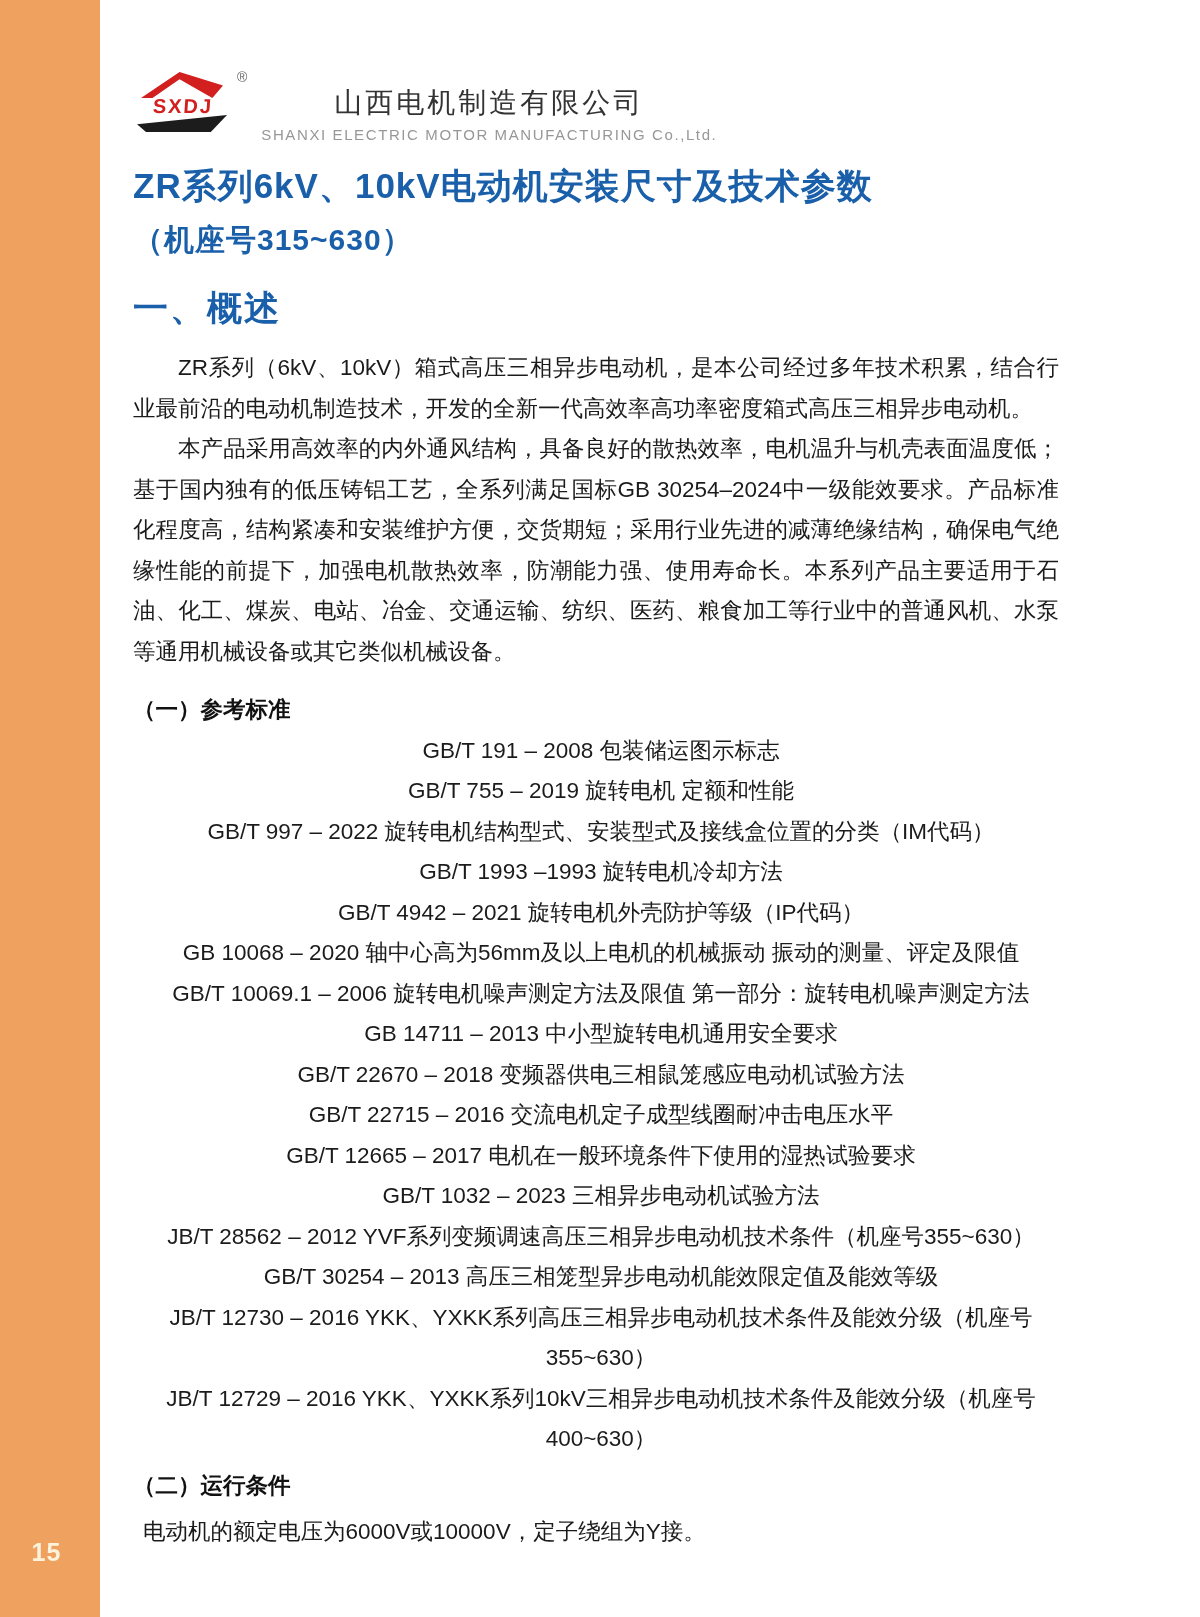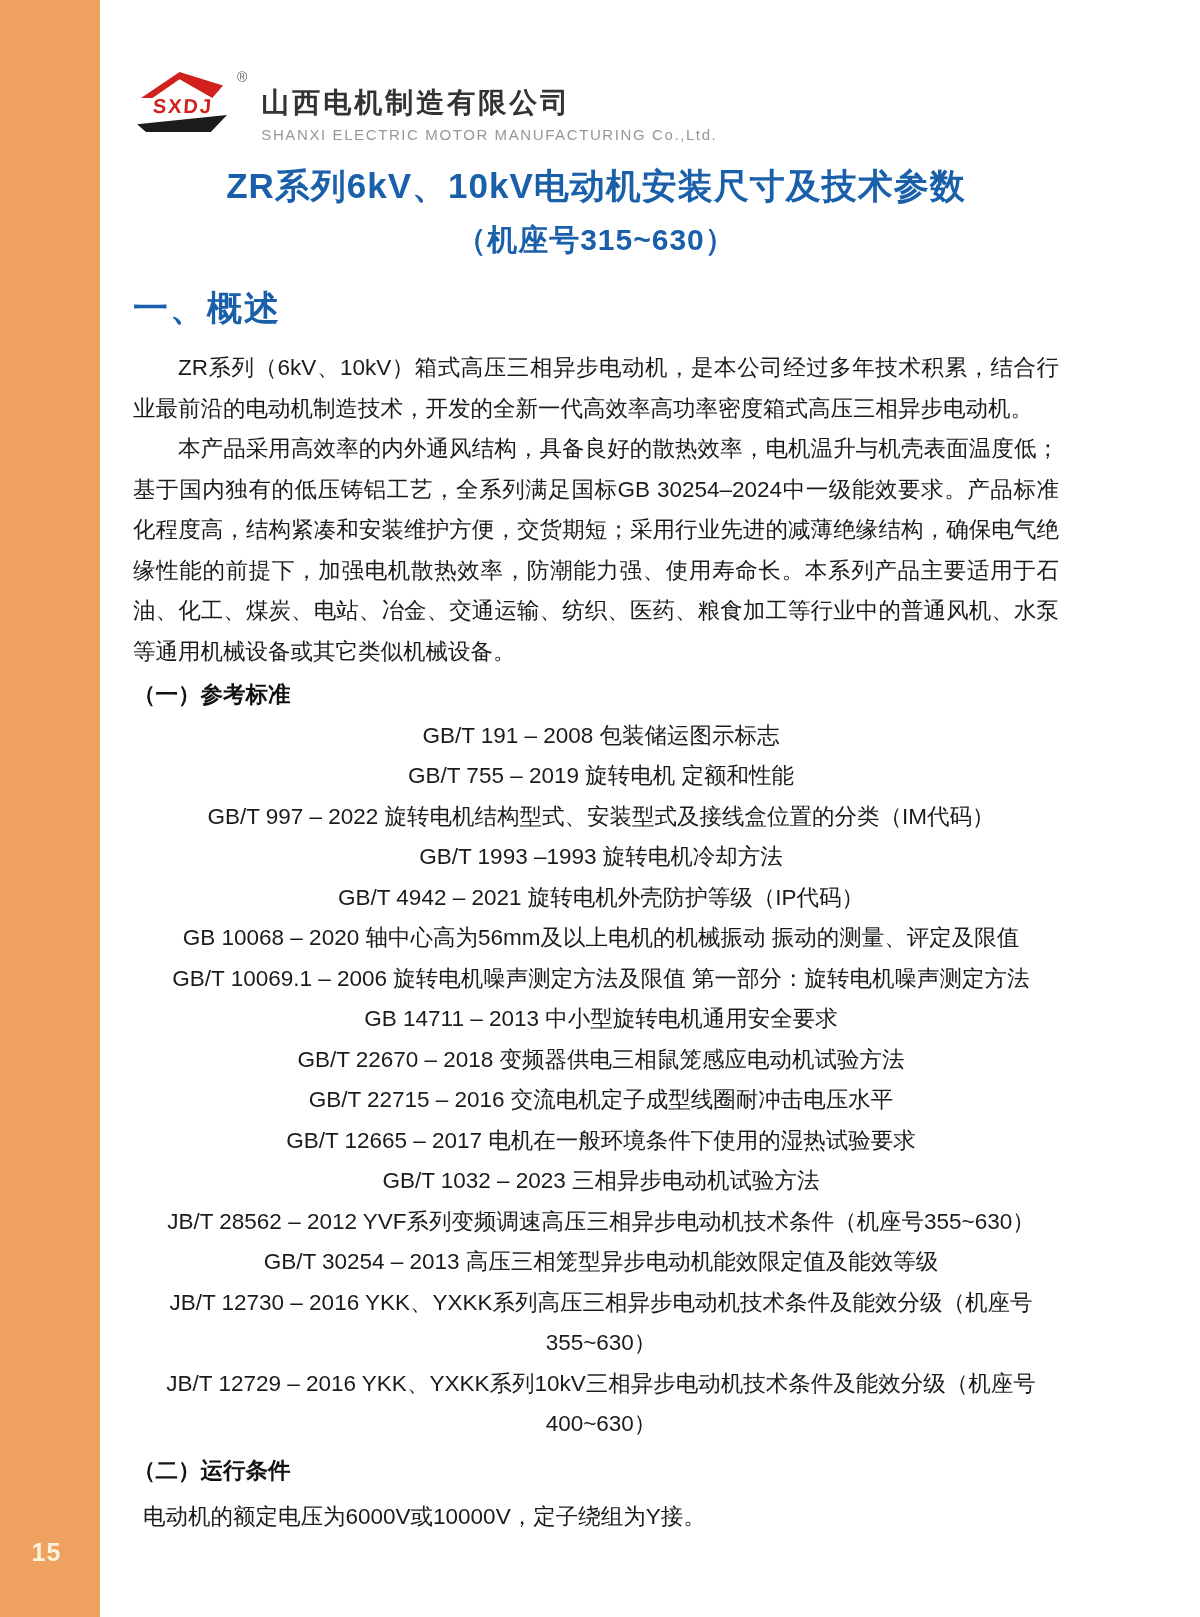--- a/index.html
+++ b/index.html
@@ -19,36 +19,36 @@
   .logo-row{margin-top:70px; display:flex; align-items:flex-start;}
   .logo-mark{position:relative; width:100px; height:64px; flex:0 0 auto;}
   .roof{position:absolute; top:2px; left:8px; width:82px; height:26px; background:#D2201F;
     clip-path:polygon(0% 100%, 47% 0%, 100% 52%, 87% 100%, 47% 28%, 14% 100%);}
   .sxdj{position:absolute; top:25px; left:6px; width:88px; text-align:center;
     color:#D2201F; font-weight:bold; font-size:20px; letter-spacing:2px; transform:skewX(-4deg);}
   .swoosh{position:absolute; bottom:2px; left:4px; width:90px; height:17px; background:#1c1c1c;
     clip-path:polygon(0 55%, 100% 0, 82% 100%, 10% 100%);}
   .reg{margin:0 14px 0 4px; font-size:14px; color:#666; line-height:14px;}
   .company{display:flex; flex-direction:column; margin-top:14px;}
-  .company-cn{font-size:28px; color:#333; letter-spacing:3px; font-weight:700;}
+  .company-cn{font-size:28px; color:#333; letter-spacing:3px; font-weight:400;text-align:center;}
   .company-en{font-size:15px; color:#979797; letter-spacing:1.6px; margin-top:4px;}
 
   
-  .title-block{text-align:center; margin-top:20px; color:#1A5FA9;}
+  .title-block{text-align:left; margin-top:20px; color:#1A5FA9;}
   .title-l1{font-size:35px; font-weight:bold; letter-spacing:1px;}
   .title-l2{font-size:30px; font-weight:bold; margin-top:10px; letter-spacing:1px;}
 
   
   .sec-heading{margin-top:24px; font-size:35px; font-weight:bold; color:#1A5FA9; letter-spacing:2px;}
 
   
   .paras{margin-top:16px;}
   .para{font-size:22.5px; line-height:40.5px; text-align:justify; text-indent:2em;
     color:#1b1b1b; margin:0;}
-  .sub-heading{font-size:22.5px; font-weight:bold; line-height:40.5px; color:#111; margin-top:3px;}
+  .sub-heading{font-size:22.5px; font-weight:bold; line-height:40.5px; color:#111; margin-top:18px;}
   .std-list{padding-left:10px;}
   .std-item{font-size:22.5px; line-height:40.5px; text-align:center; color:#1b1b1b;}
   .final-line{font-size:22.5px; line-height:40.5px; padding-left:10px; margin-top:6px; color:#1b1b1b;}
 </style>
 </head>
 <body>
 
 <div class="page">
 
   <div class="side-strip"></div>

